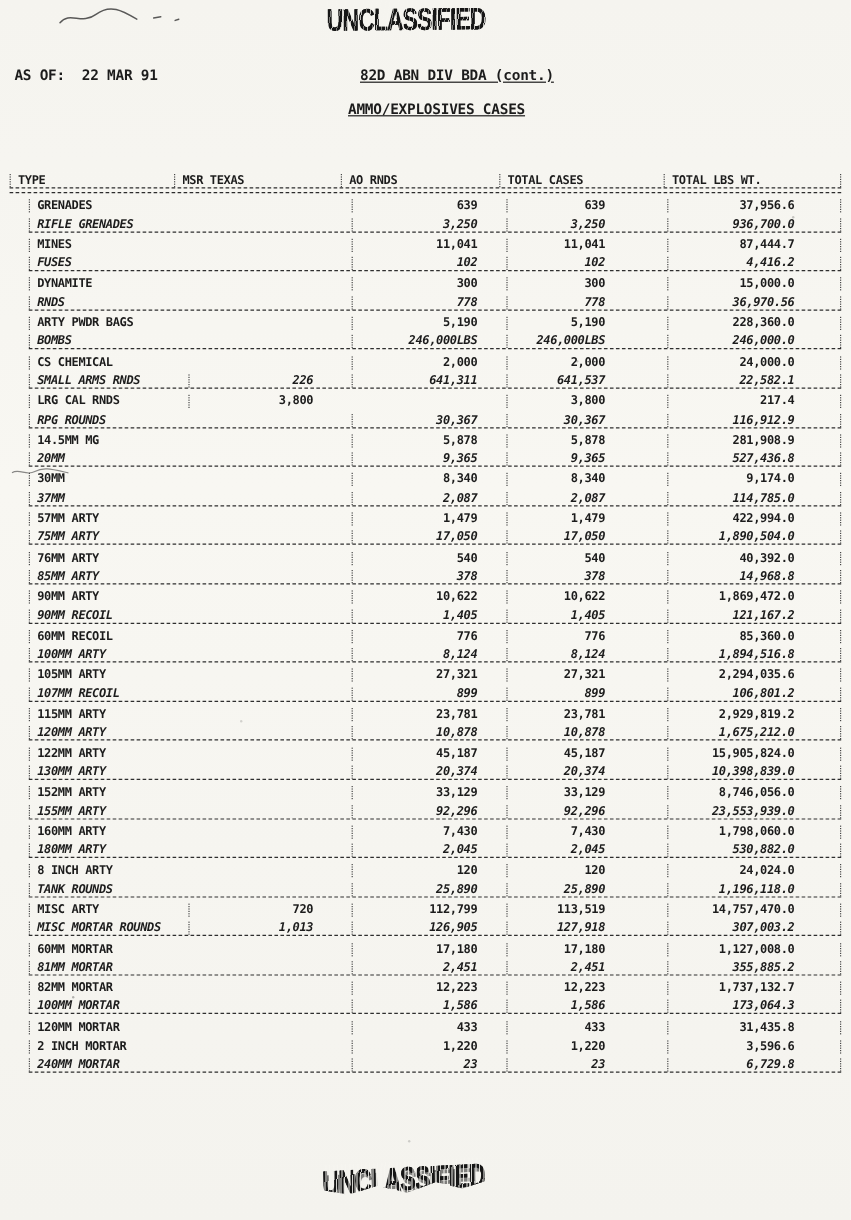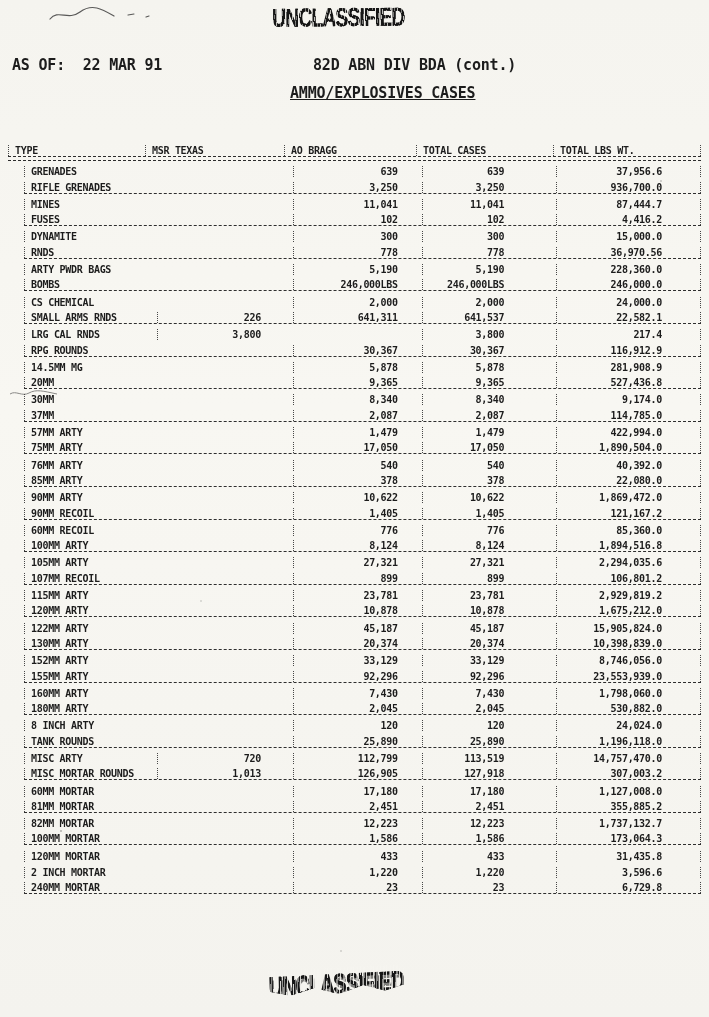--- a/index.html
+++ b/index.html
@@ -42,23 +42,23 @@
   }
   .stamp-bottom .wear {
     background:repeating-linear-gradient(96deg,
       rgba(246,245,240,0) 0 2px,
       rgba(246,245,240,0.85) 2px 3px,
       rgba(246,245,240,0) 3px 6px,
       rgba(246,245,240,0.5) 6px 8px);
   }
 
   
-  .hdr { position:absolute; font-size:15px; font-weight:bold; letter-spacing:-0.2px; white-space:pre; }
+  .hdr { position:absolute; font-size:12px; font-weight:bold; letter-spacing:-0.2px; white-space:pre; }
   .as-of     { left:12px;  top:56px; }
-  .unit-title{ left:313px; top:56px; }
+  .unit-title{ left:300px; top:56px;text-decoration:underline; }
   .subtitle  { left:290px; top:84px; text-decoration:underline; }
 
   
   .ammo-table { position:absolute; left:8px; top:138px; width:693px; }
   .trow, .thead { display:flex; align-items:flex-end; box-sizing:border-box; }
   .thead { height:18px; }
   .trow  { height:16.3px;margin-left:16px; }
   .cell {
     box-sizing:border-box; display:flex; align-items:center;
     border-left:1px dotted #474747;
@@ -67,21 +67,21 @@
   }
   .thead .cell, .trow .cell:last-child { border-right:0; }
   .last-cell { border-right:1px dotted #474747 !important; }
   .c0 { width:137px; padding-left:6px; }
   .c1 { width:139px; justify-content:flex-end; padding-right:32px; }
   .c2 { width:132px; justify-content:flex-end; padding-right:24px; }
   .c3 { width:137px; justify-content:flex-end; padding-right:52px; }
   .c4 { width:148px; justify-content:flex-end; padding-right:38px; }
   .thead .cell { justify-content:flex-start; padding-right:0; padding-left:6px; }
   .hsep { height:5px; border-top:1px dashed #2c2c2c; border-bottom:1px dashed #2c2c2c; box-sizing:border-box; }
-  .pair-end { border-bottom:1px dashed #2e2e2e; }
+  .pair-end { border-bottom:1px dashed #2e2e2e;font-style:italic; }
 
   
   .noise-squiggle { position:absolute; left:48px; top:6px; opacity:0.75; }
   .noise-underline { position:absolute; left:9px; top:388px; opacity:0.55; }
   .specks { position:absolute; left:60px; top:830px; width:2px; height:2px; border-radius:50%;
     background:rgba(0,0,0,0.28);
     box-shadow:420px -530px 0 rgba(0,0,0,0.18),
                140px -230px 0 rgba(0,0,0,0.15),
                600px -650px 0 rgba(0,0,0,0.2),
                280px 120px 0 rgba(0,0,0,0.16),
@@ -107,21 +107,21 @@
   </div>
 
   <div class="hdr as-of">AS OF:  22 MAR 91</div>
   <div class="hdr unit-title">82D ABN DIV BDA (cont.)</div>
   <div class="hdr subtitle">AMMO/EXPLOSIVES CASES</div>
 
   <div class="ammo-table">
     <div class="thead">
       <div class="cell c0">TYPE</div>
       <div class="cell c1">MSR TEXAS</div>
-      <div class="cell c2">AO BRAGG</div>
+      <div class="cell c2">AO RNDS</div>
       <div class="cell c3">TOTAL CASES</div>
       <div class="cell c4 last-cell">TOTAL LBS WT.</div>
     </div>
     <div class="hsep"></div>
     <div>
         <div class="trow">
           <div class="cell c0">GRENADES</div>
           <div class="cell c1"></div>
           <div class="cell c2">639</div>
           <div class="cell c3">639</div>
@@ -251,21 +251,21 @@
           <div class="cell c1"></div>
           <div class="cell c2">540</div>
           <div class="cell c3">540</div>
           <div class="cell c4 last-cell">40,392.0</div>
         </div>
         <div class="trow pair-end">
           <div class="cell c0">85MM ARTY</div>
           <div class="cell c1"></div>
           <div class="cell c2">378</div>
           <div class="cell c3">378</div>
-          <div class="cell c4 last-cell">22,080.0</div>
+          <div class="cell c4 last-cell">14,968.8</div>
         </div>
         <div class="trow">
           <div class="cell c0">90MM ARTY</div>
           <div class="cell c1"></div>
           <div class="cell c2">10,622</div>
           <div class="cell c3">10,622</div>
           <div class="cell c4 last-cell">1,869,472.0</div>
         </div>
         <div class="trow pair-end">
           <div class="cell c0">90MM RECOIL</div>

